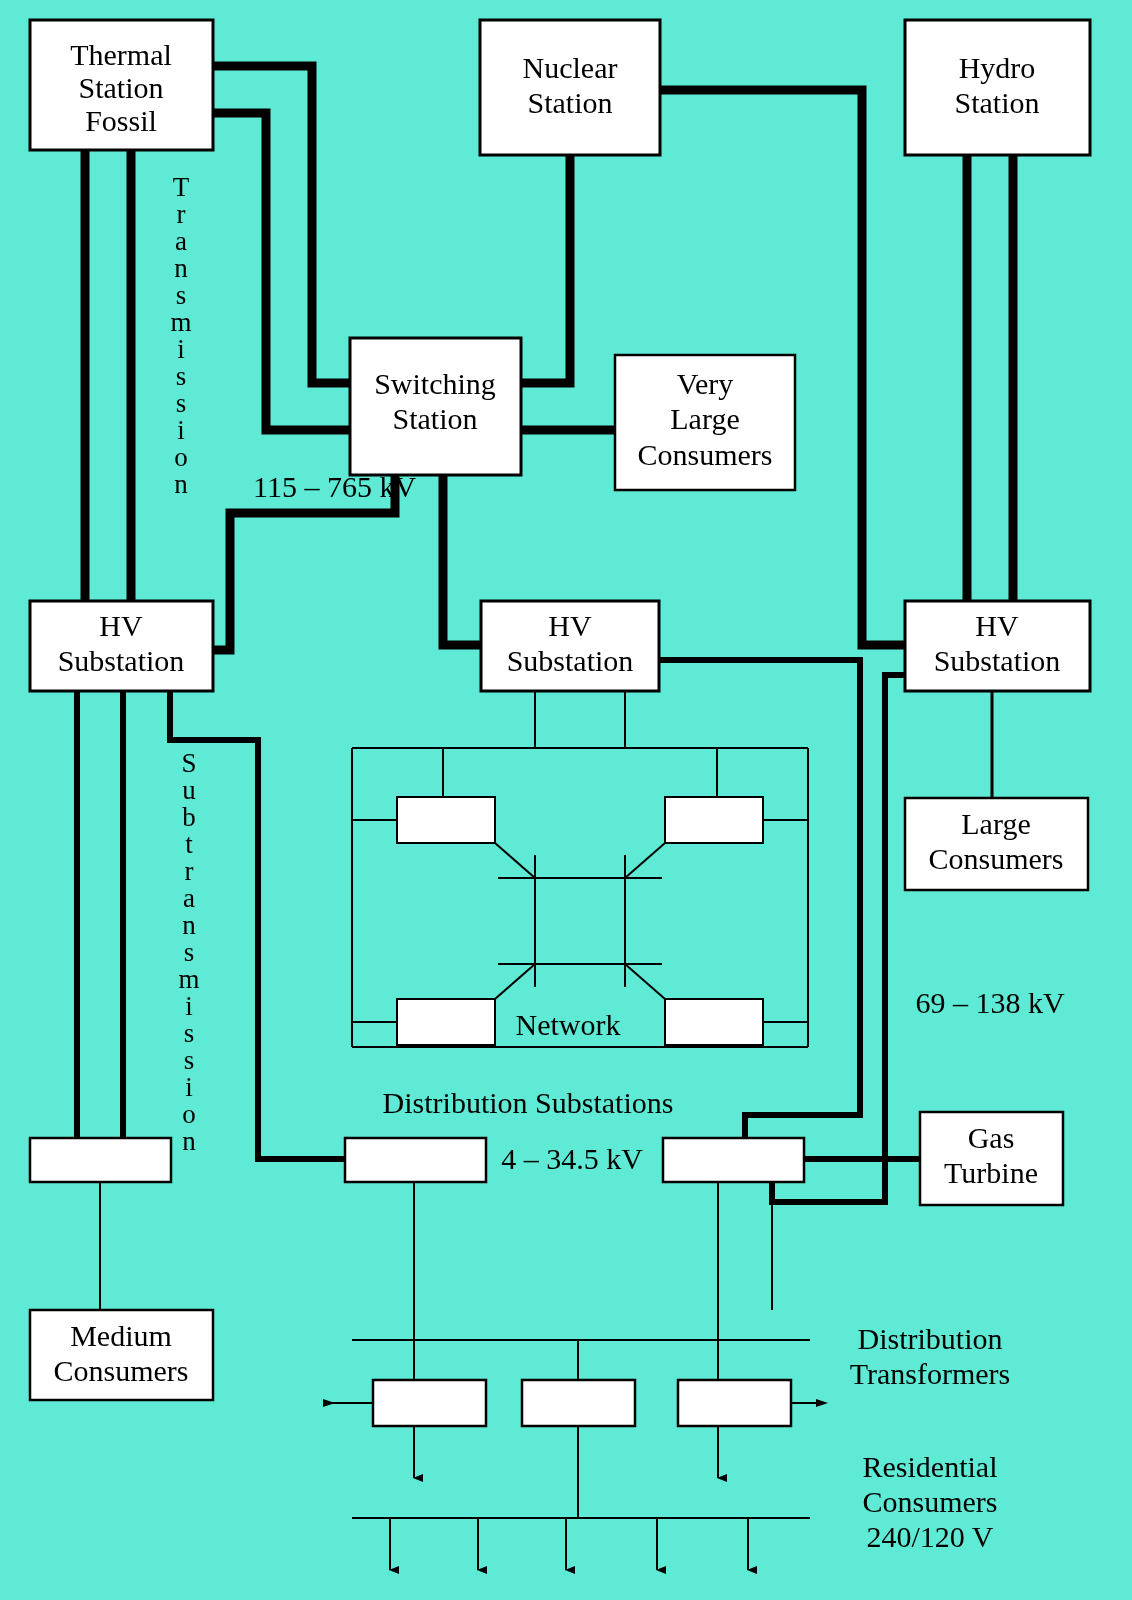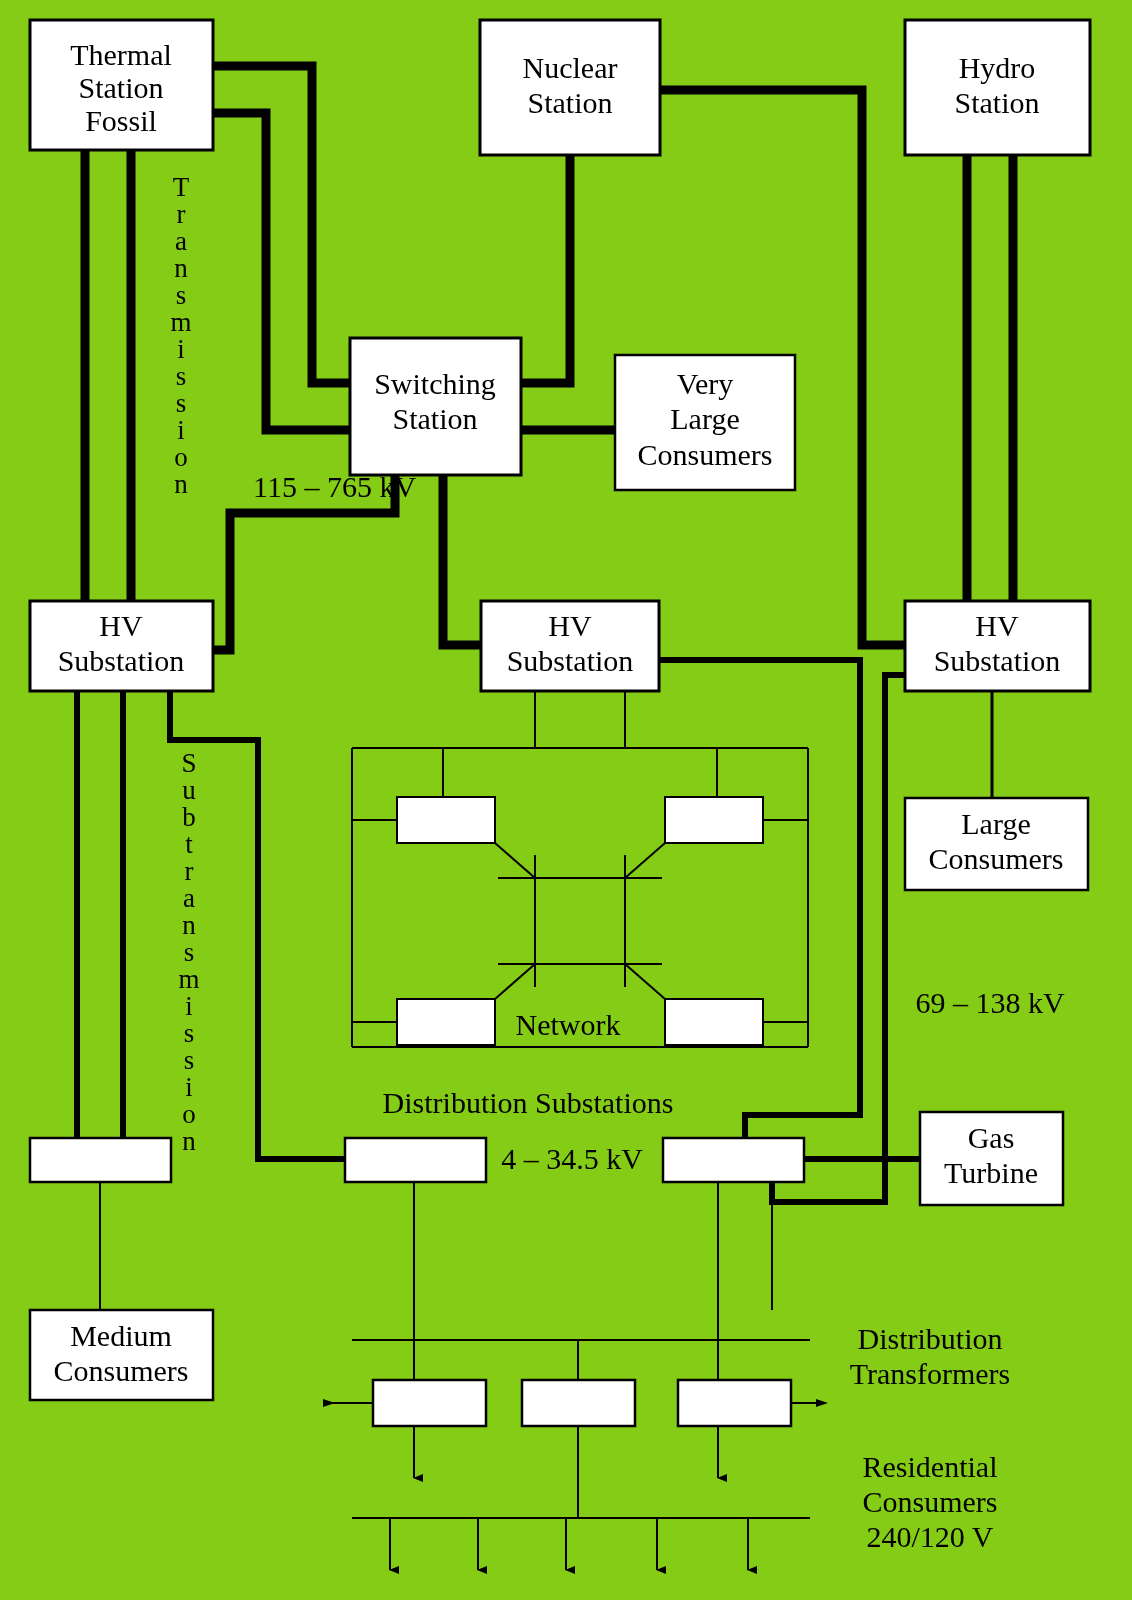--- a/index.html
+++ b/index.html
@@ -4,21 +4,21 @@
 <style>
   html, body {
     margin: 0;
     padding: 0;
     background: #ffffff;
   }
   #root {
     position: relative;
     width: 1132px;
     height: 1600px;
-    background: #84cc16;
+    background: #5eead4;
     font-family: "Liberation Serif", "DejaVu Serif", serif;
     overflow: hidden;
   }
   svg#diagram {
     position: absolute;
     top: 0; left: 0;
     width: 1132px;
     height: 1600px;
   }
   .box-rect {

